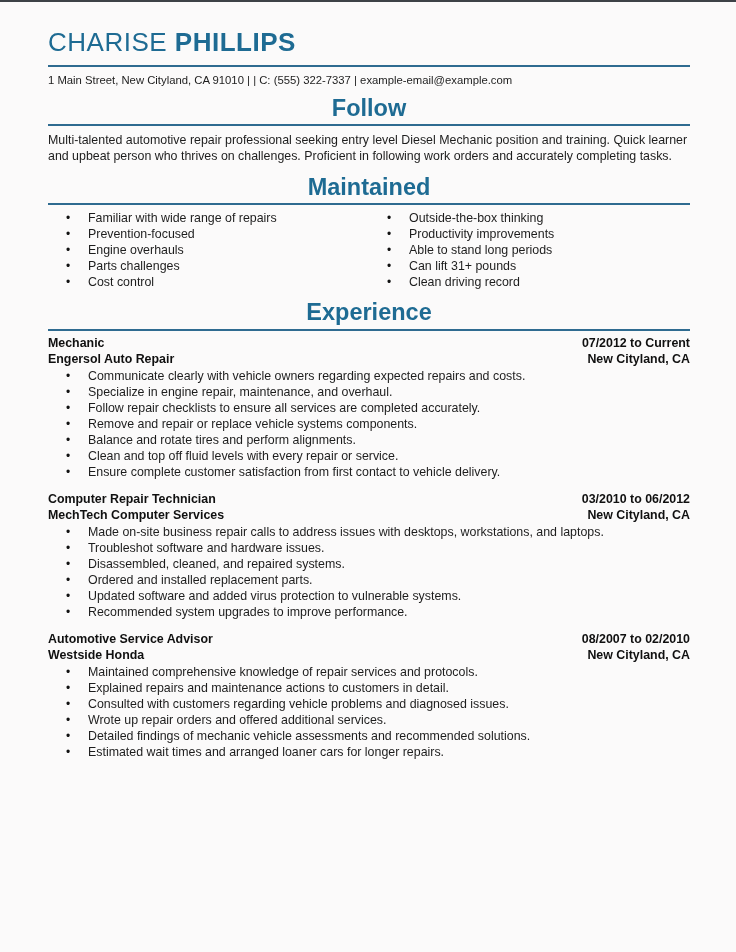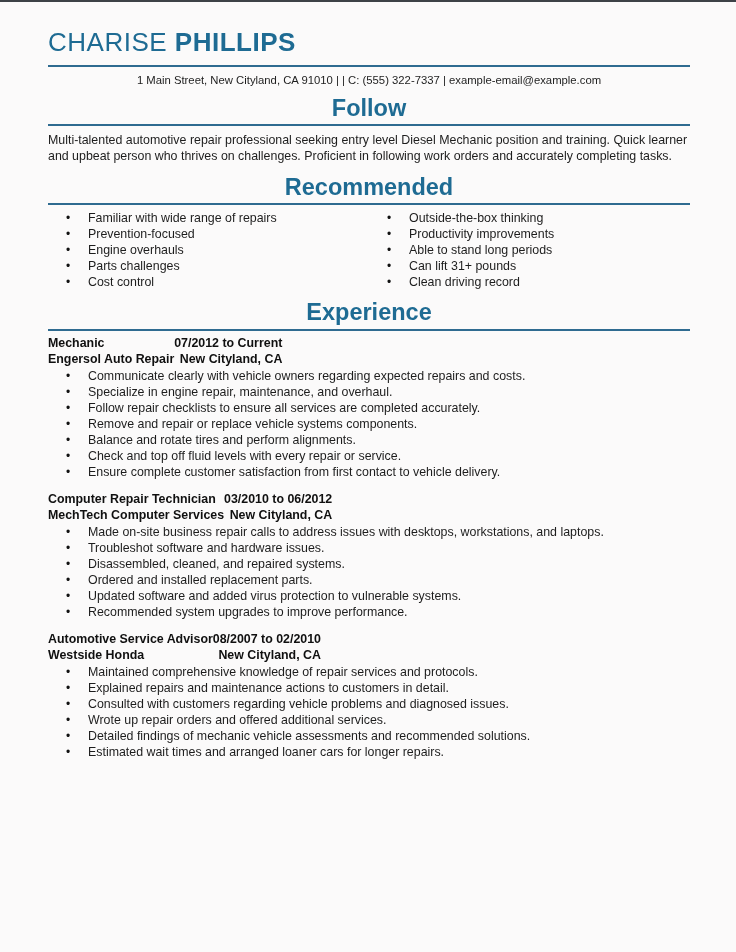--- a/index.html
+++ b/index.html
@@ -25,21 +25,21 @@
     line-height: 1.15;
   }
   .name .last { font-weight: 700; }
   .rule {
     height: 2px;
     background: var(--rule, #2f6b90);
     border: none;
   }
   .name-rule { margin-top: 7px; }
   .contact {
-    text-align: center;
+    text-align: left;
     font-size: 11.3px;
     margin-top: 7px;
     color: #1d1d1d;
   }
 
   
   .sec-title {
     text-align: center;
     font-size: 23.5px;
     font-weight: 700;
@@ -71,21 +71,21 @@
   .btext { flex: 1; }
 
   
   .hl-cols { display: flex; margin-top: 5px; }
   .hl-cols .blist { width: 50%; }
 
   
   .jobs { margin-top: 4px; }
   .job { margin-top: 11px; }
   .job:first-child { margin-top: 4px; }
-  .job-head { display: flex; justify-content: flex-start; }
+  .job-head { display: flex; justify-content: space-between; }
   .job-left, .job-right {
     font-weight: 700;
     font-size: 12.4px;
     line-height: 16px;
     color: #101010;
   }
   .job-right { text-align: right; }
   .job-bullets { margin-top: 1px; }
 </style>
 </head>
@@ -101,21 +101,21 @@
     <p class="contact">1 Main Street, New Cityland, CA 91010 | | C: (555) 322-7337 | example-email@example.com</p>
   </header>
 
   <section>
     <h2 class="sec-title">Follow</h2>
     <div class="rule sec-rule"></div>
     <p class="summary-text">Multi-talented automotive repair professional seeking entry level Diesel Mechanic position and training. Quick learner and upbeat person who thrives on challenges. Proficient in following work orders and accurately completing tasks.</p>
   </section>
 
   <section>
-    <h2 class="sec-title">Recommended</h2>
+    <h2 class="sec-title">Maintained</h2>
     <div class="rule sec-rule"></div>
     <div class="hl-cols">
       <ul class="blist">
 
       <li class="bitem">
           <span class="dot"></span>
           <span class="btext">Familiar with wide range of repairs</span>
         </li>
           <li class="bitem">
           <span class="dot"></span>
@@ -193,21 +193,21 @@
             <li class="bitem">
             <span class="dot"></span>
             <span class="btext">Remove and repair or replace vehicle systems components.</span>
           </li>
             <li class="bitem">
             <span class="dot"></span>
             <span class="btext">Balance and rotate tires and perform alignments.</span>
           </li>
             <li class="bitem">
             <span class="dot"></span>
-            <span class="btext">Check and top off fluid levels with every repair or service.</span>
+            <span class="btext">Clean and top off fluid levels with every repair or service.</span>
           </li>
             <li class="bitem">
             <span class="dot"></span>
             <span class="btext">Ensure complete customer satisfaction from first contact to vehicle delivery.</span>
           </li>
           </ul>
       </article>
         <article class="job">
         <div class="job-head">
           <div class="job-left">

